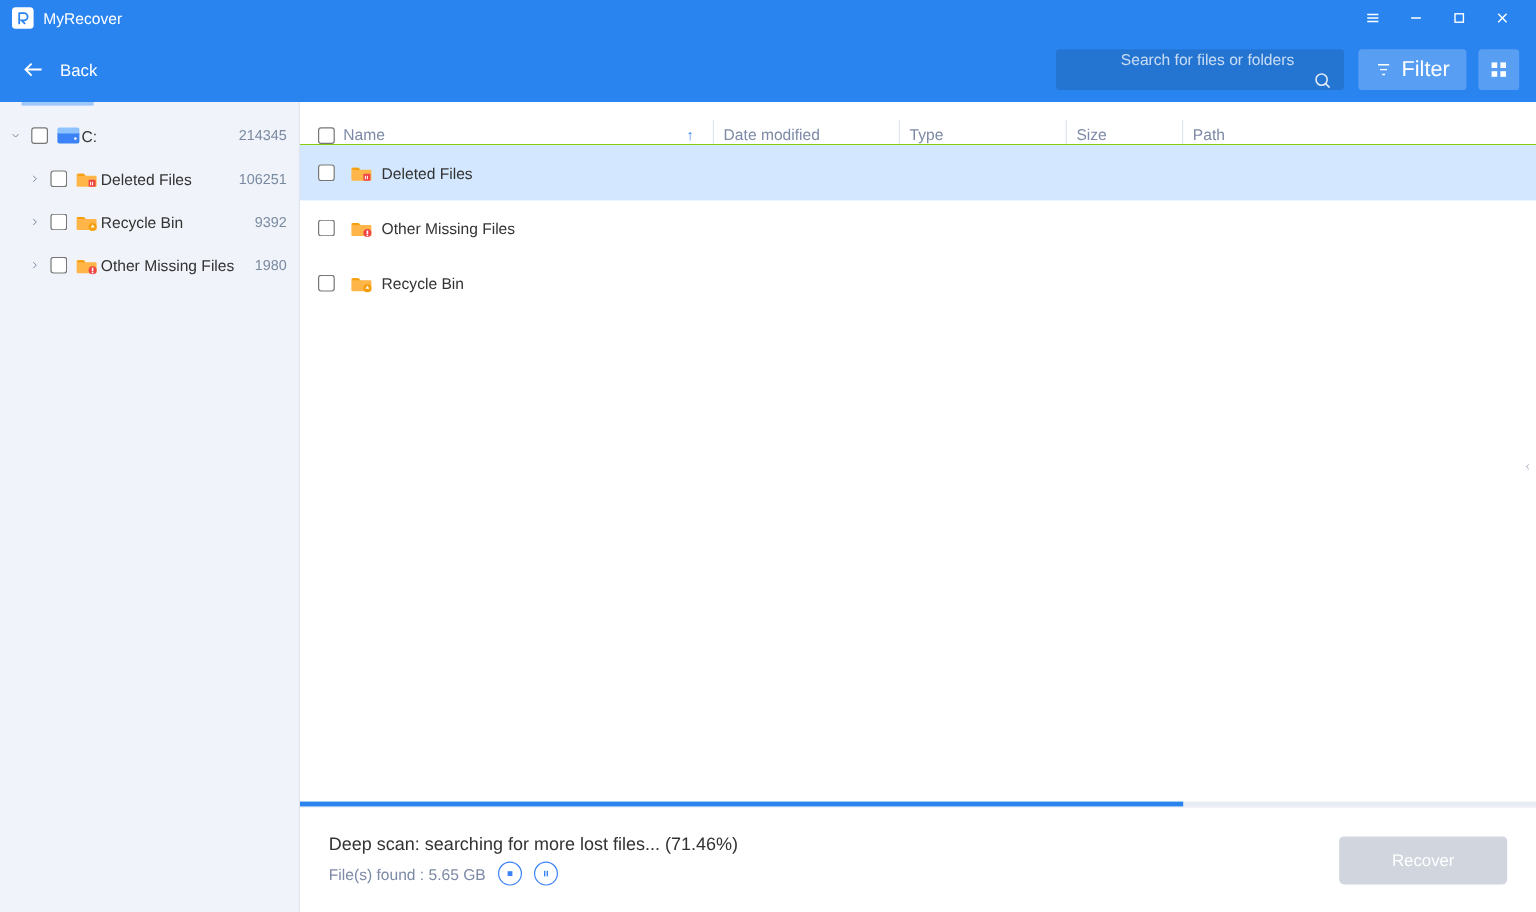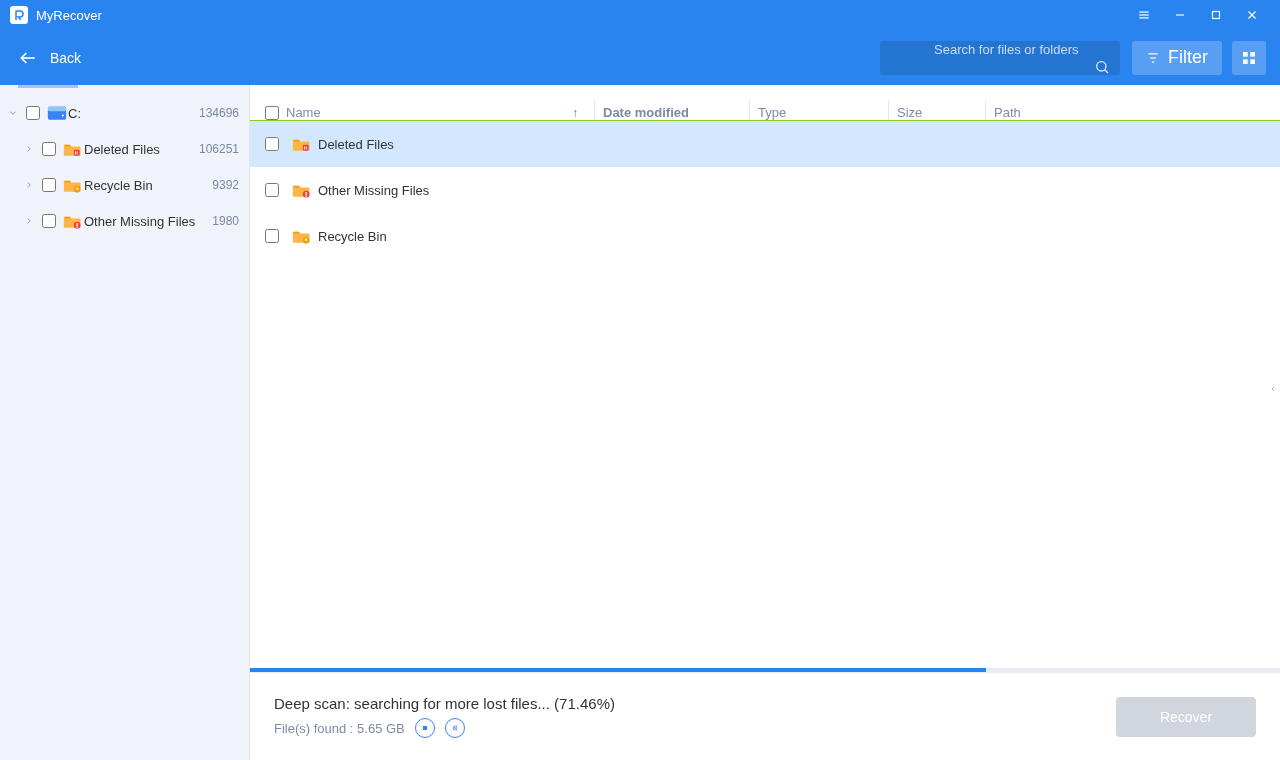--- a/index.html
+++ b/index.html
@@ -148,21 +148,21 @@
     border-bottom: 1px solid #84cc16;
     font-size: 13px;
     color: #7d8aa6;
     padding-left: 8px;
   }
   .colhdr .chk-cell { width: 28px; display:flex; align-items:center; justify-content:center; }
   .colhdr input[type=checkbox] { width:14px; height:14px; accent-color:#2a84f0; }
   .col-sep { width: 1px; height: 20px; background: #e2e7f0; margin: 0 8px; }
   .col-name { flex: 0 0 300px; display:flex; align-items:center; gap:6px; }
   .col-name .sort-arrow { margin-left: auto; color:#3b82f6; font-size:12px; padding-right:8px; }
-  .col-date { flex: 0 0 138px; font-weight: bold; }
+  .col-date { flex: 0 0 138px; }
   .col-type { flex: 0 0 122px; }
   .col-size { flex: 0 0 80px; }
   .col-path { flex: 1; }
 
   
   .filelist { flex: 1; overflow: auto; position: relative; }
   .file-row {
     height: 46px;
     display: flex; align-items: center;
     padding-left: 8px;
@@ -307,21 +307,21 @@
         </span>
         <input type="checkbox" style="">
         <span class="tree-icon drive-icon">
           <svg viewBox="0 0 24 20">
               <rect x="1" y="6" width="22" height="12" rx="2" fill="#3b82f6"></rect>
               <rect x="1" y="2" width="22" height="6" rx="2" fill="#8ec3ff"></rect>
               <circle cx="19" cy="13" r="1.3" fill="#fff"></circle>
             </svg>
         </span>
         <span class="tree-label">C:</span>
-        <span class="tree-count">134696</span>
+        <span class="tree-count">214345</span>
       </div>
 
       <div id="tree-children">
           <div class="tree-row tree-indent">
             <span class="caret">
               <svg viewBox="0 0 24 24">
                 <polyline points="9,6 15,12 9,18"></polyline>
               </svg>
             </span>
             <input type="checkbox" style="">

